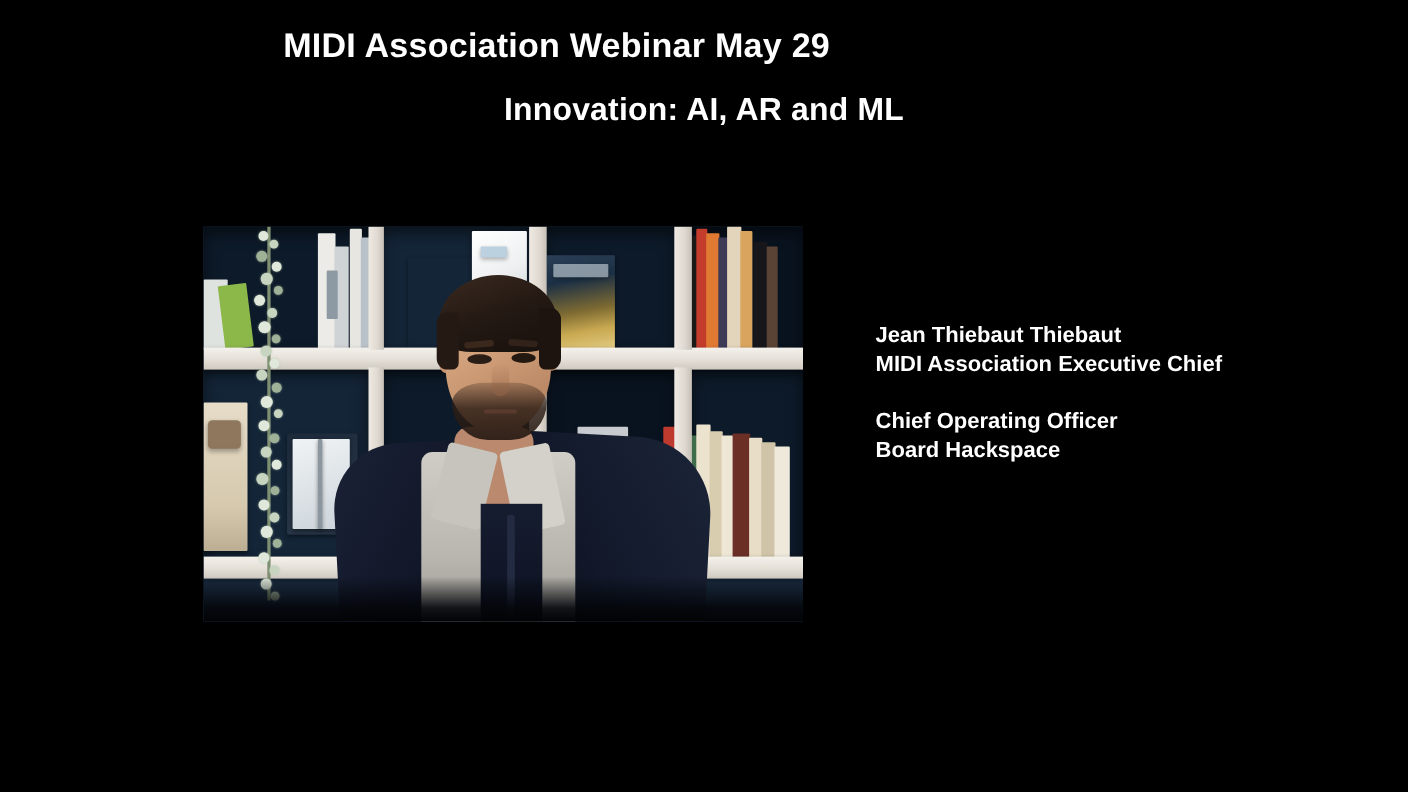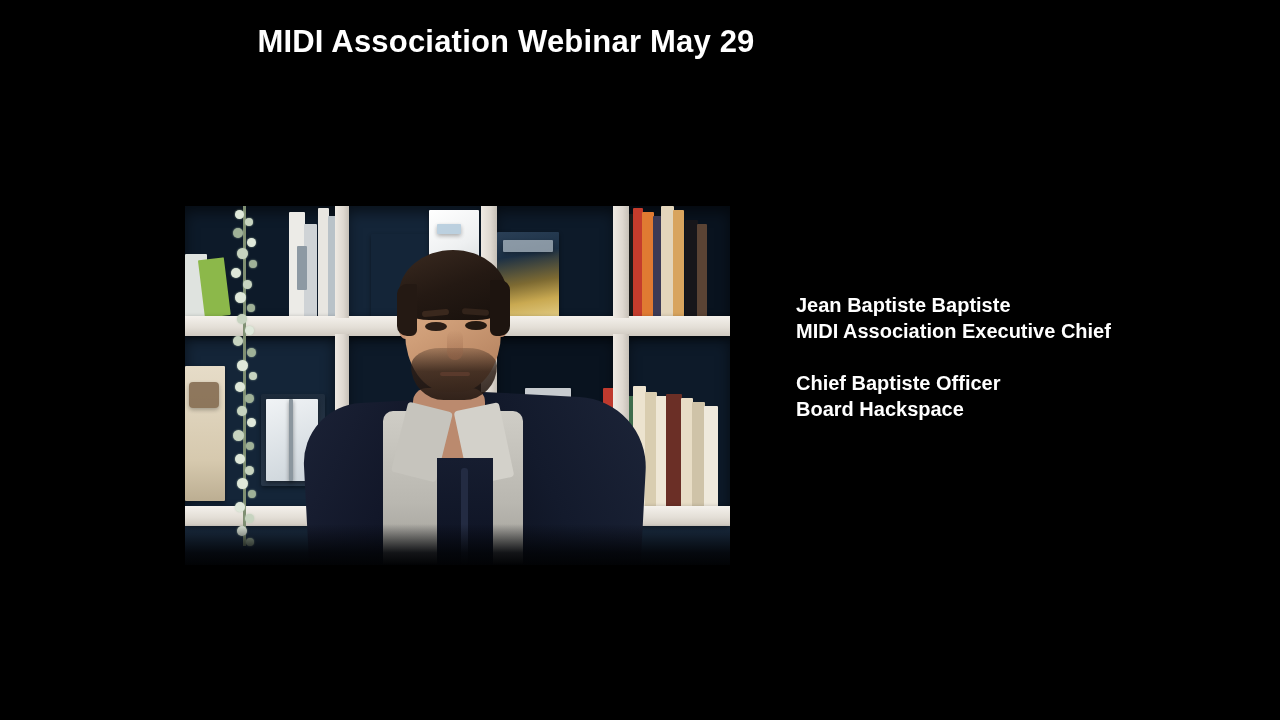--- a/index.html
+++ b/index.html
@@ -276,20 +276,21 @@
     background: linear-gradient(180deg, rgba(5,8,14,0) 0%, rgba(3,5,9,.9) 70%, #020305 100%);
   }
 </style>
 </head>
 <body>
 
 <div class="slide">
 
   <div class="title">MIDI Association Webinar May 29</div>
 
+  <div class="subtitle">Innovation: AI, AR and ML</div>
 
   <div class="photo">
     <div class="photo-inner">
 
       <div class="wall2"></div>
 
       <div class="cubby dark" style="left:0px;   top:0px;   width:150px; height:112px;"></div>
       <div class="cubby" style="left:162px; top:0px;   width:136px; height:112px;"></div>
       <div class="cubby dark" style="left:310px; top:0px;   width:120px; height:112px;"></div>
       <div class="cubby darker" style="left:442px;top:0px;   width:103px; height:112px;"></div>
@@ -413,20 +414,20 @@
         <div class="leaf l" style="left:52px;  top:320px; width:10px; height:10px;"></div>
         <div class="leaf d" style="left:61px;  top:332px; width:8px;  height:8px;"></div>
       </div>
 
       <div class="bottom-shadow"></div>
 
     </div>
   </div>
 
   <div class="speaker-block">
-    <div class="speaker-line">Jean Baptiste Baptiste</div>
+    <div class="speaker-line">Jean Thiebaut Thiebaut</div>
     <div class="speaker-line">MIDI Association Executive Chief</div>
     <div class="speaker-gap"></div>
-    <div class="speaker-line">Chief Baptiste Officer</div>
+    <div class="speaker-line">Chief Operating Officer</div>
     <div class="speaker-line">Board Hackspace</div>
   </div>
 
 </div>
 
 </body></html>

